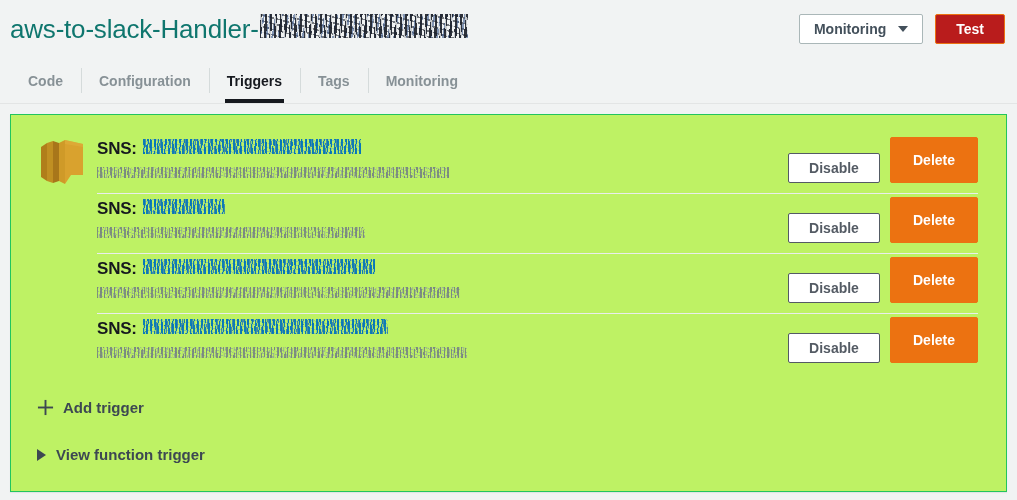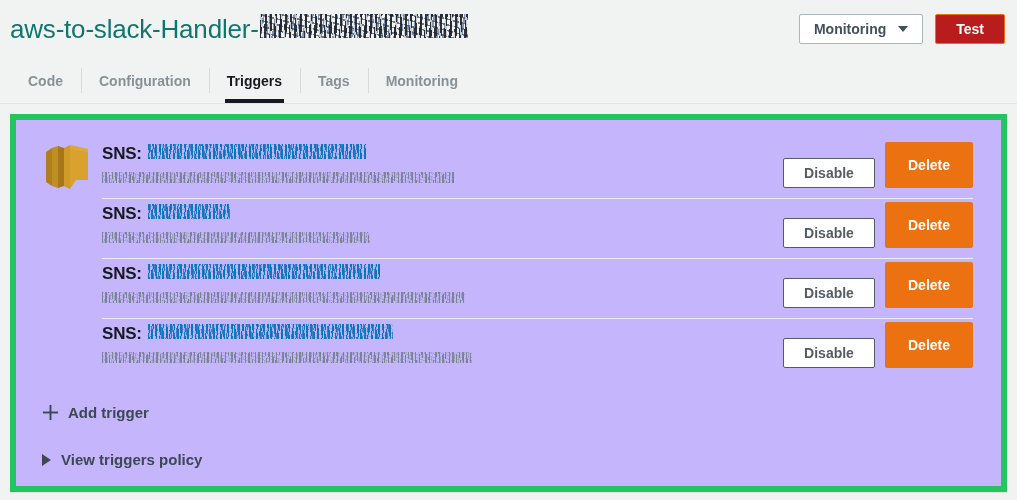--- a/index.html
+++ b/index.html
@@ -104,22 +104,22 @@
     position: absolute;
     left: 16px; right: 16px;
     bottom: 0;
     height: 4px;
     background: #16191f;
   }
 
   
   .card {
     margin: 10px 10px 0 10px;
-    background: #c4b5fd;
-    border: 6px solid #22c55e;
+    background: #bef264;
+    border: 1px solid #22c55e;
     box-shadow: 0 1px 1px rgba(0,0,0,0.06);
     height: 378px;
     padding: 18px 0 0 0;
     position: relative;
   }
 
   .trigger-list { padding: 0; }
 
   .trigger-row {
     display: flex;
@@ -401,16 +401,16 @@
       <svg class="plus-icon" viewBox="0 0 18 18">
         <rect x="8" y="1" width="2" height="16" fill="#3d4852"></rect>
         <rect x="1" y="8" width="16" height="2" fill="#3d4852"></rect>
       </svg>
       <span>Add trigger</span>
     </div>
   </div>
 
   <div class="policy-row">
     <span class="tri-right"></span>
-    <span class="policy-label">View triggers policy</span>
+    <span class="policy-label">View function trigger</span>
   </div>
 
 </div>
 
 </body></html>

